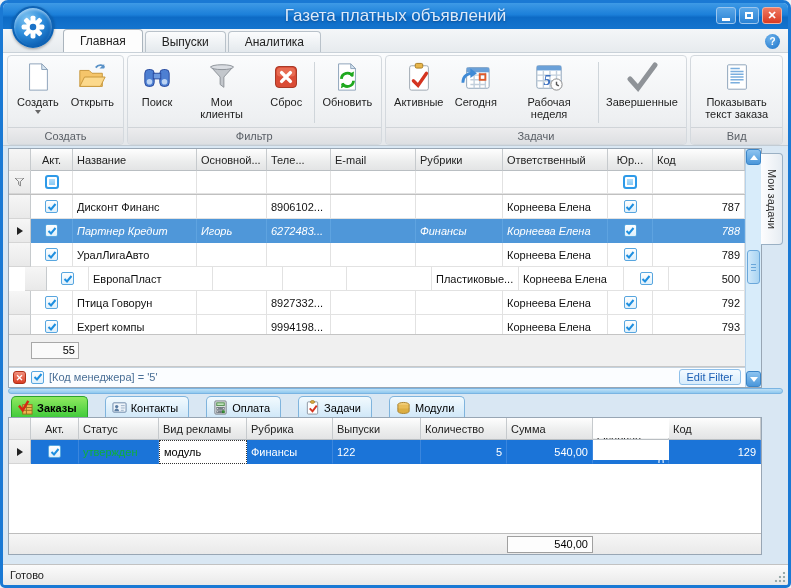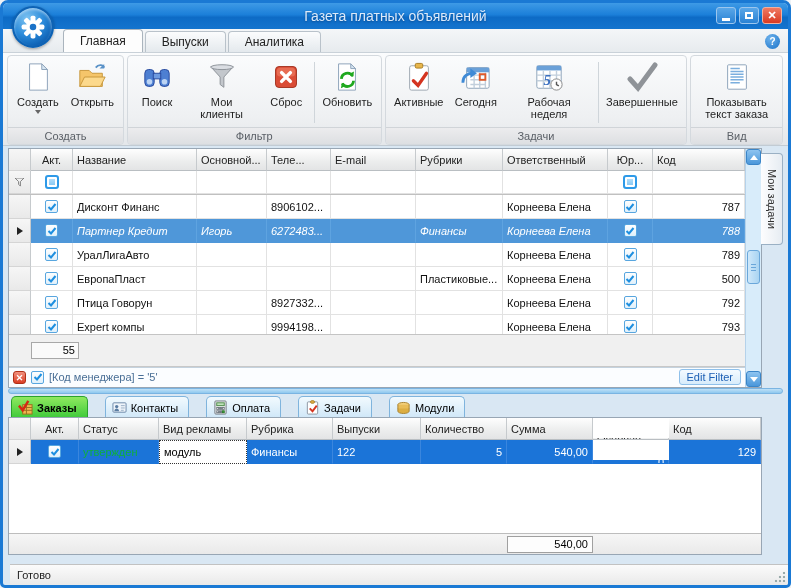--- a/index.html
+++ b/index.html
@@ -2,21 +2,21 @@
 <html><head>
 <meta charset="utf-8">
 <style>
   * { margin:0; padding:0; box-sizing:border-box; }
   html,body { width:791px; height:588px; font-family:"Liberation Sans", sans-serif; background:#eef2f6; overflow:hidden; }
   .window { position:absolute; inset:0; border:3px solid #1a79d4; border-radius:8px 8px 5px 5px; background:#d9e7f3; overflow:hidden; }
 
   
   .titlebar { position:absolute; left:0; top:0; right:0; height:26px;
     background:linear-gradient(#3e9ae6, #1b7fd9 45%, #0d6bc6 55%, #1474ce); display:flex; align-items:center; justify-content:center; }
-  .title { color:#dceafa; font-size:14px; text-shadow:0 1px 2px #0a4f96; }
+  .title { color:#dceafa; font-size:17px; text-shadow:0 1px 2px #0a4f96; }
   .winbtns { position:absolute; right:6px; top:4px; display:flex; gap:3px; }
   .wbtn { width:20px; height:17px; border-radius:3px; border:1px solid #9cc6ee; display:flex; align-items:center; justify-content:center;
     background:linear-gradient(#5aa7e8,#2a82d4); color:#fff; font-size:10px; line-height:1; cursor:pointer; }
   .wbtn.close { background:linear-gradient(#f07a62,#d93a22); border-color:#f0b0a0; font-weight:bold; font-size:11px; }
   .wbtn .mingl { width:8px; height:3px; background:#fff; margin-top:7px; }
   .wbtn .maxgl { width:8px; height:7px; border:2px solid #fff; }
   .orb { position:absolute; left:9px; top:3px; width:42px; height:42px; border-radius:50%; z-index:60;
     background:radial-gradient(circle at 35% 28%, #7ec4f2, #2a8ada 45%, #0a5cb0 80%); border:2px solid #0d62b4; box-shadow:0 1px 3px rgba(0,0,0,.35), inset 0 2px 3px rgba(255,255,255,.5); display:flex; align-items:center; justify-content:center; cursor:pointer; }
   .help { position:absolute; right:8px; top:31px; width:15px; height:15px; border-radius:50%; background:radial-gradient(circle at 35% 30%, #6db2ec, #1a72c8); color:#fff; font-size:10px; font-weight:bold; text-align:center; line-height:15px; z-index:50; cursor:pointer; }
 
@@ -83,21 +83,21 @@
   .dtab.active { background:linear-gradient(#8fe95f,#3ec93a); border-color:#2ba32b; font-weight:bold; }
 
   .editcell { background:#fff !important; color:#000 !important; border:1px dotted #333 !important; }
   .status-green { color:#00a32a; }
 
   .botempty { flex:1; background:#fff; }
   .botfooter { height:21px; background:linear-gradient(#f6f6f6,#e9e9e9); border-top:1px solid #bdbdbd; display:flex; align-items:center; }
   .footcell { margin-left:498px; width:86px; height:17px; background:#fdfdfd; border:1px solid #a0a0a0; font-size:11px; display:flex; align-items:center; justify-content:flex-end; padding:0 4px; }
 
   
-  .statusbar { position:absolute; left:7px; right:0; bottom:0; height:21px; background:linear-gradient(#fbfbfb,#e9e9e9); border-top:1px solid #c2c2c2; display:flex; align-items:center; padding:0 7px; font-size:11px; color:#222; }
+  .statusbar { position:absolute; left:0; right:0; bottom:0; height:21px; background:linear-gradient(#fbfbfb,#e9e9e9); border-top:1px solid #c2c2c2; display:flex; align-items:center; padding:0 7px; font-size:11px; color:#222; }
   .grip { position:absolute; right:2px; bottom:2px; width:12px; height:12px;
     background:radial-gradient(circle at 10px 2px,#9aa 1px,transparent 1.6px), radial-gradient(circle at 10px 6px,#9aa 1px,transparent 1.6px), radial-gradient(circle at 6px 6px,#9aa 1px,transparent 1.6px), radial-gradient(circle at 10px 10px,#9aa 1px,transparent 1.6px), radial-gradient(circle at 6px 10px,#9aa 1px,transparent 1.6px), radial-gradient(circle at 2px 10px,#9aa 1px,transparent 1.6px); }
 </style>
 </head>
 <body>
 
 <div class="window">
 
   <div class="titlebar">
     <span class="title">Газета платных объявлений</span>
@@ -388,21 +388,21 @@
           <div class="gcell c8">
               <span class="chk">
                 <svg width="10" height="10" viewBox="0 0 10 10">
                   <polyline points="1.5,5 4,7.5 8.5,2" fill="none" stroke="#1e8fe0" stroke-width="2"></polyline>
                 </svg>
               </span>
             </div>
           <div class="gcell c9 num">789</div>
         </div>
 
-        <div class="grow" style="height:24px;">
+        <div class="grow" style="height:24px;margin-left:16px;">
           <div class="gcell ind c0"></div>
           <div class="gcell c1">
               <span class="chk">
                 <svg width="10" height="10" viewBox="0 0 10 10">
                   <polyline points="1.5,5 4,7.5 8.5,2" fill="none" stroke="#1e8fe0" stroke-width="2"></polyline>
                 </svg>
               </span>
             </div>
           <div class="gcell c2">ЕвропаПласт</div>
           <div class="gcell c3"></div>

